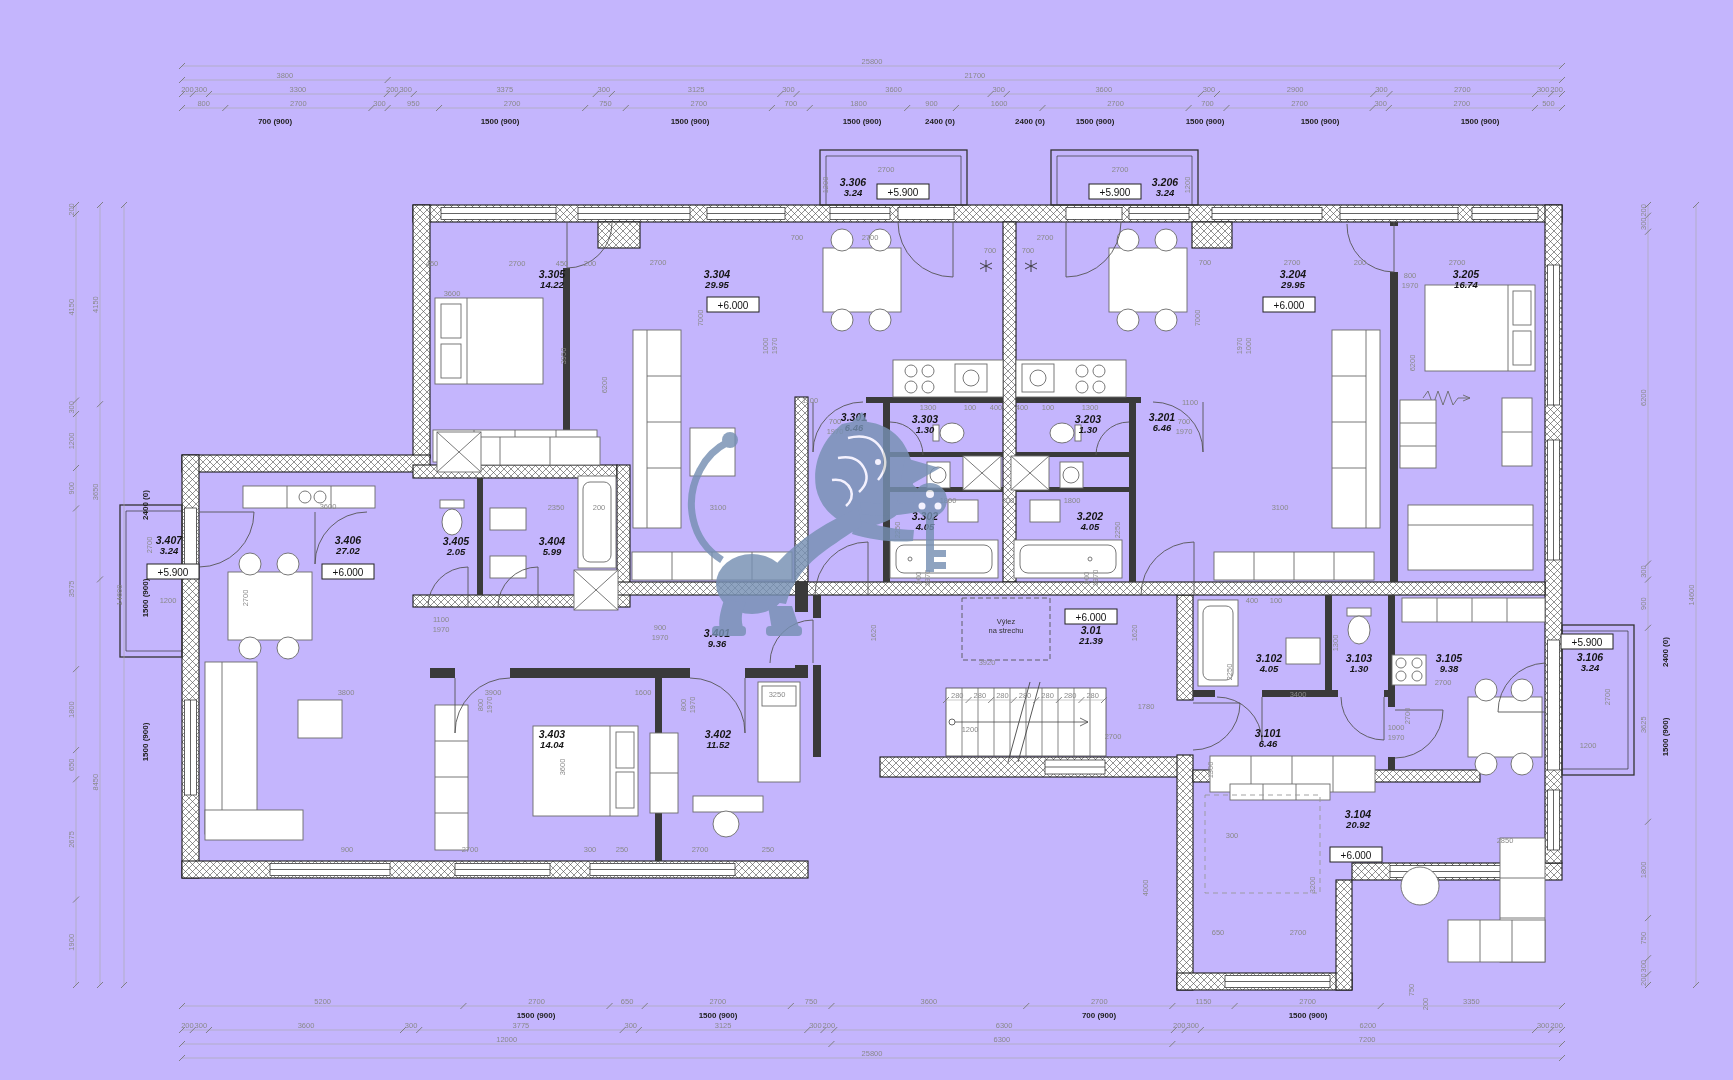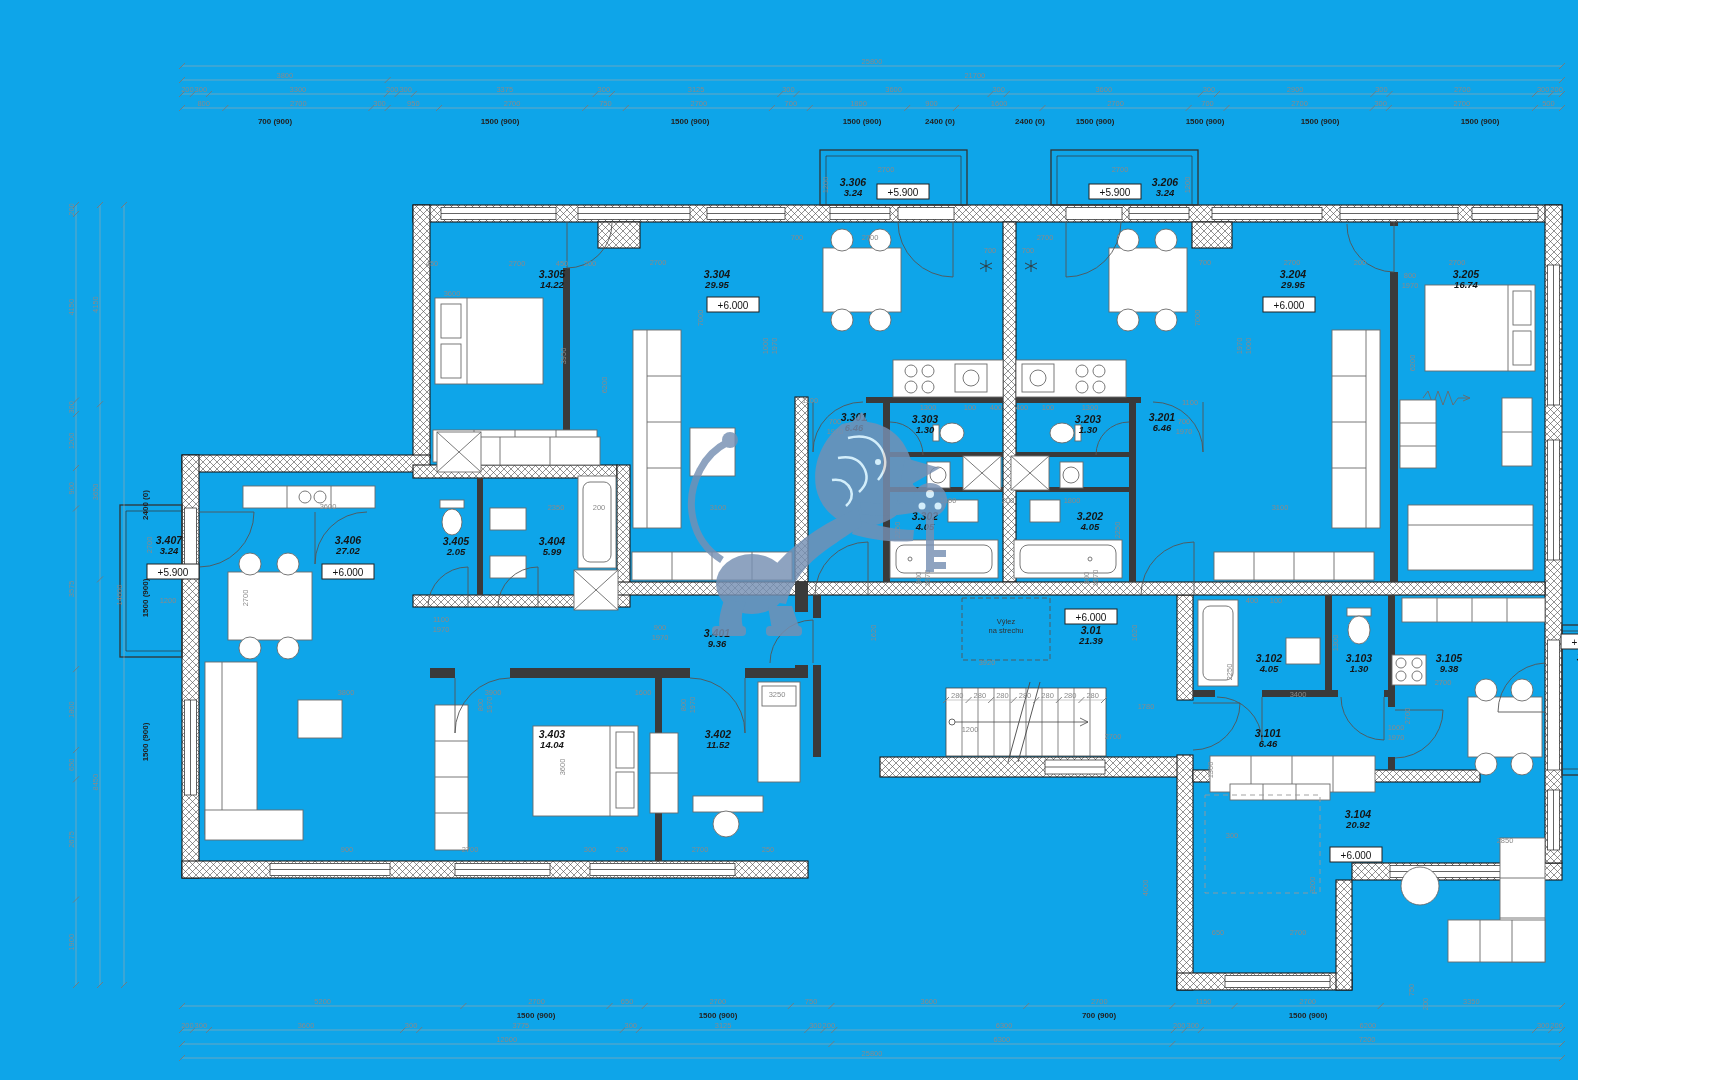--- a/index.html
+++ b/index.html
@@ -1,16 +1,16 @@
 <!DOCTYPE html>
 <html><head>
 <meta charset="utf-8">
 <style>
   html,body{margin:0;padding:0;background:#fff;}
-  #stage{position:relative;width:1578px;height:1080px;background:#0ea5e9;overflow:hidden;text-align:right;}
+  #stage{position:relative;width:1733px;height:1080px;background:#c4b5fd;overflow:hidden;text-align:right;}
   svg{display:block;font-family:"Liberation Sans",sans-serif;}
   .t-dim{font-size:7.5px;fill:#8a8a8a;text-anchor:middle;}
   .t-dimb{font-size:8px;font-weight:bold;fill:#222;text-anchor:middle;}
   .t-rid{font-size:10.5px;font-style:italic;font-weight:bold;fill:#151515;text-anchor:middle;}
   .t-area{font-size:9.5px;font-style:italic;font-weight:bold;fill:#151515;text-anchor:middle;}
   .t-elev{font-size:10px;fill:#111;text-anchor:middle;}
   .t-ann{font-size:7.5px;fill:#333;text-anchor:middle;}
   .dimline{stroke:#aaa;stroke-width:0.6;}
   .tick{stroke:#777;stroke-width:0.9;}
   .ebox{fill:#fff;stroke:#222;stroke-width:1;}

